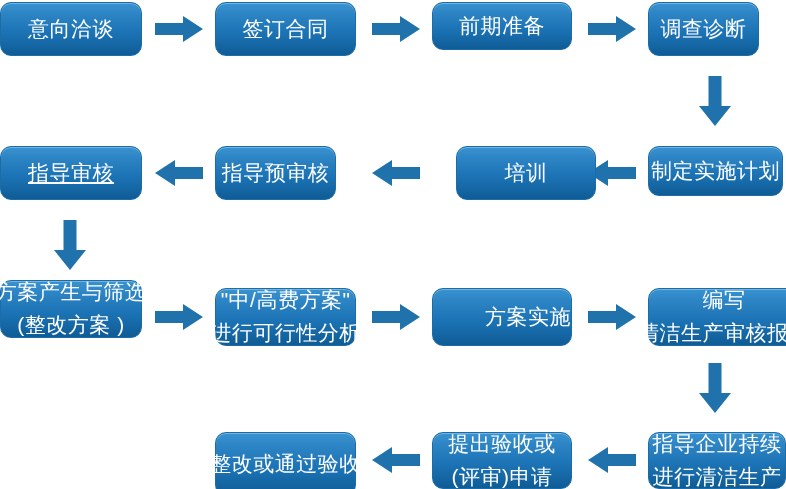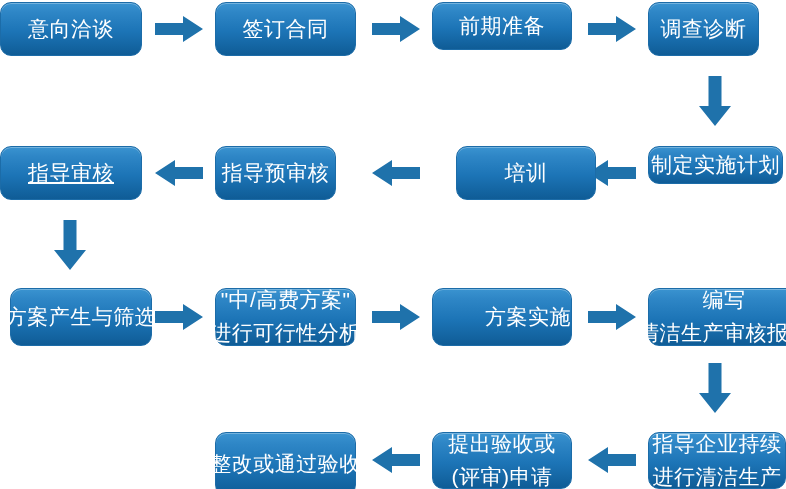--- a/index.html
+++ b/index.html
@@ -126,34 +126,35 @@
     </div>
     <div class="node" style="left: 215px; top: 2px; width: 141px; height: 54px; color: rgb(255, 255, 255);">
       <span class="line">签订合同</span>
     </div>
     <div class="node" style="left: 432px; top: 2px; width: 140px; height: 48px; color: rgb(255, 255, 255);">
       <span class="line">前期准备</span>
     </div>
     <div class="node" style="left: 648px; top: 2px; width: 111px; height: 54px; color: rgb(255, 255, 255);">
       <span class="line">调查诊断</span>
     </div>
-    <div class="node" style="left: 648px; top: 146px; width: 135px; height: 38px; color: rgb(255, 255, 255); text-align: center;">
+    <div class="node" style="left: 648px; top: 146px; width: 135px; height: 50px; color: rgb(255, 255, 255); text-align: center;">
       <span class="line">制定实施计划</span>
     </div>
     <div class="node" style="left: 432px; top: 146px; width: 140px; height: 54px; color: rgb(255, 255, 255); margin-left: 24px;">
       <span class="line">培训</span>
     </div>
     <div class="node" style="left: 215px; top: 146px; width: 121px; height: 54px; color: rgb(255, 255, 255);">
       <span class="line">指导预审核</span>
     </div>
     <div class="node" style="left: 0px; top: 146px; width: 142px; height: 54px; color: rgb(255, 255, 255); text-decoration: underline;">
       <span class="line">指导审核</span>
     </div>
-    <div class="node" style="left: 0px; top: 288px; width: 142px; height: 58px; color: rgb(255, 255, 255); margin-left: 10px;">
+    <div class="node" style="left: 0px; top: 280px; width: 142px; height: 58px; color: rgb(255, 255, 255);">
       <span class="line">方案产生与筛选</span>
+      <span class="line">(整改方案 )</span>
     </div>
     <div class="node" style="left: 215px; top: 288px; width: 141px; height: 58px; color: rgb(255, 255, 255);">
       <span class="line">"中/高费方案"</span>
       <span class="line">进行可行性分析</span>
     </div>
     <div class="node" style="left: 432px; top: 288px; width: 140px; height: 58px; color: rgb(255, 255, 255); align-items: flex-end;">
       <span class="line">方案实施</span>
     </div>
     <div class="node" style="left: 648px; top: 288px; width: 152px; height: 58px; color: rgb(255, 255, 255);">
       <span class="line">编写</span>

